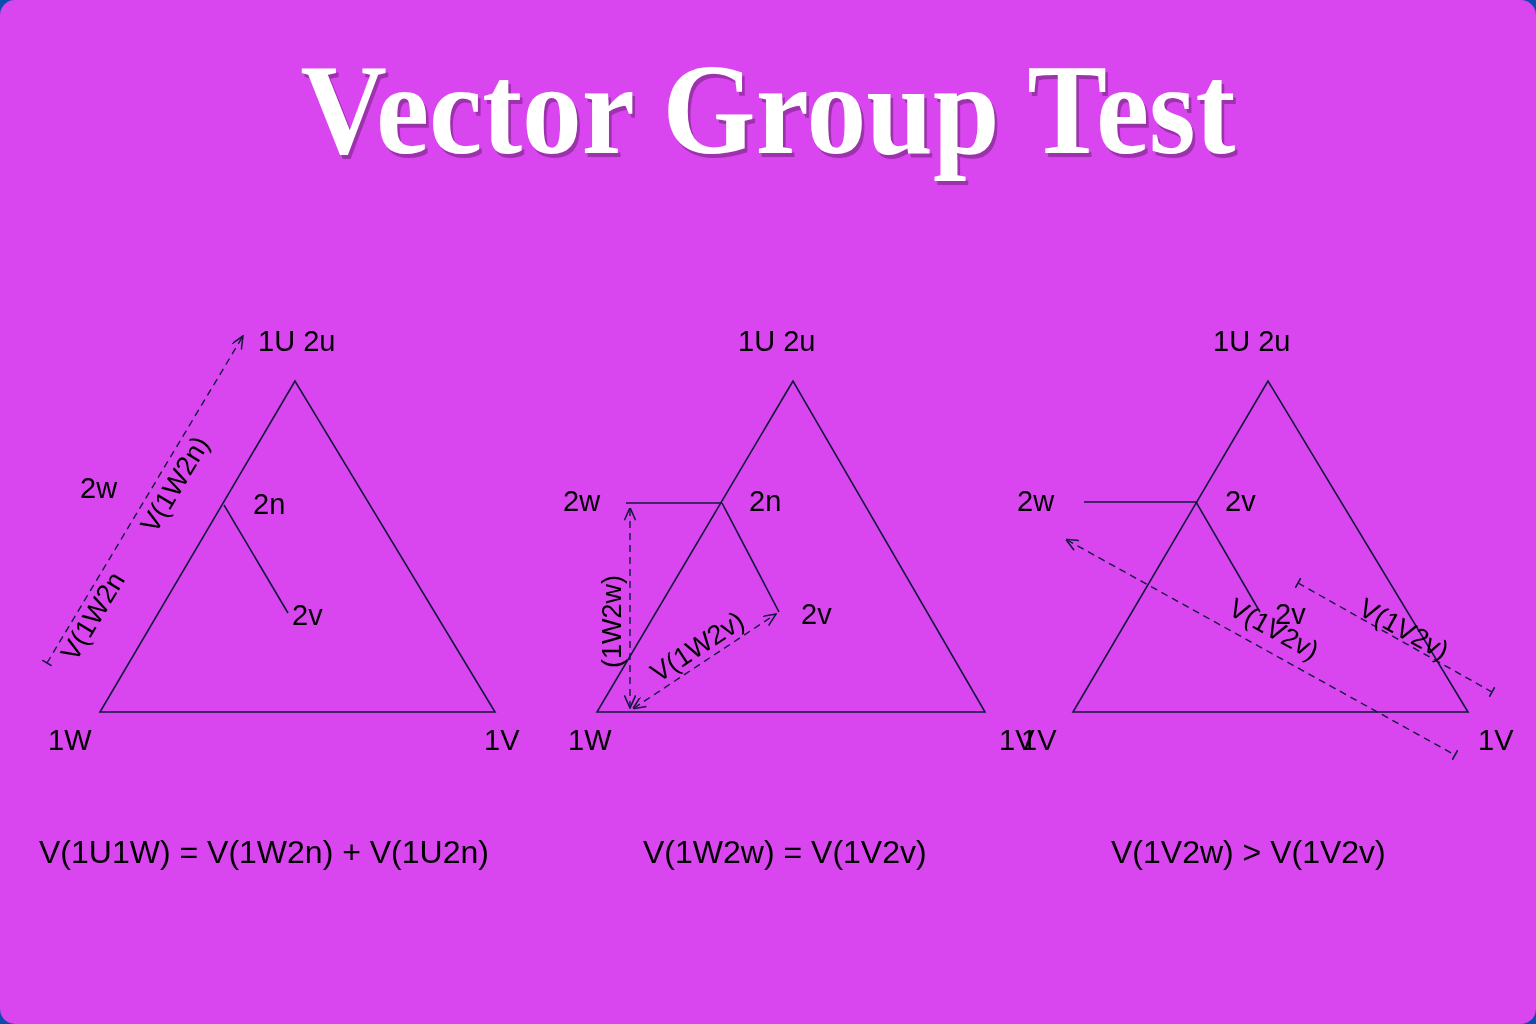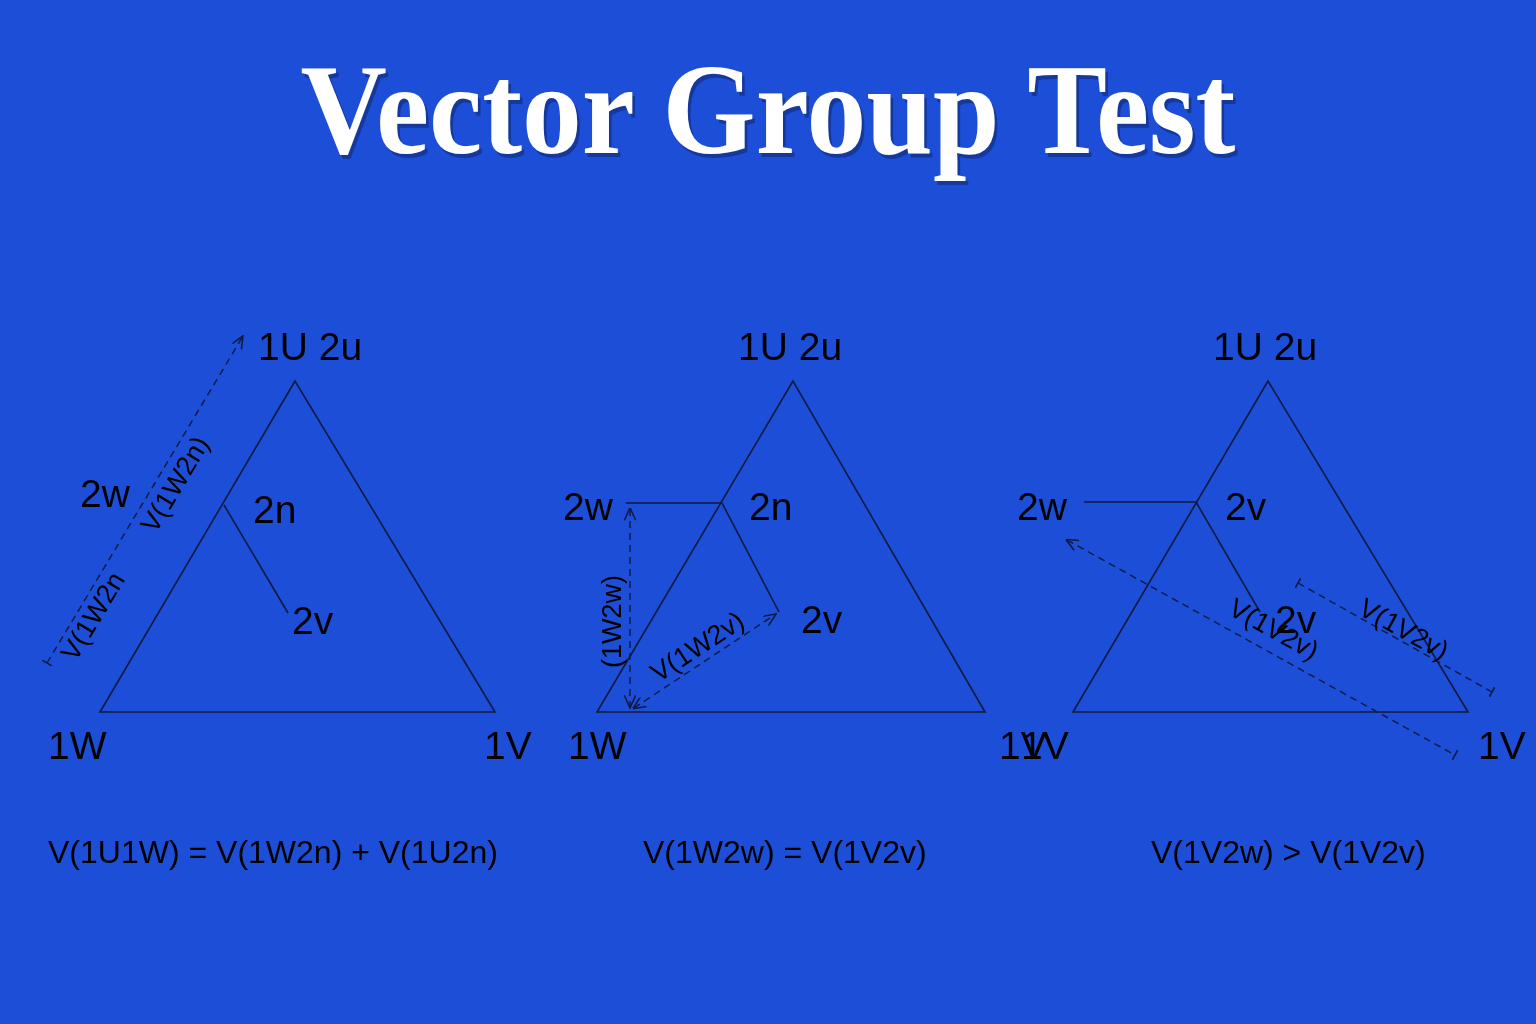--- a/index.html
+++ b/index.html
@@ -59,42 +59,42 @@
     stroke: #10193d;
     stroke-width: 1.4;
     stroke-dasharray: 7 5;
   }
 
   
   .lbl {
     position: absolute;
     color: #000000;
     font-family: "Liberation Sans", sans-serif;
-    font-size: 39px;
+    font-size: 29px;
     line-height: 1;
     white-space: nowrap;
     user-select: none;
   }
   .lbl.rot {
     font-size: 27px;
     transform-origin: left center;
   }
   .caption {
     position: absolute;
     color: #000000;
     font-family: "Liberation Sans", sans-serif;
     font-size: 32px;
     line-height: 1;
     white-space: nowrap;
   }
 </style>
 </head>
 <body style="background: rgb(11, 76, 176);">
 
-<div id="stage" style="background: #1d4ed8;">
+<div id="stage" style="background: #d946ef; border-radius: 15px;">
 
   <div id="title">Vector Group Test</div>
 
   <svg id="diagrams" viewBox="0 0 1536 1024" xmlns="http://www.w3.org/2000/svg">
     <defs>
       <marker id="ah" markerWidth="10" markerHeight="10" refX="9" refY="4" orient="auto" markerUnits="strokeWidth">
         <path d="M0,0 L9,4 L0,8" fill="none" stroke="#10193d" stroke-width="1.1"></path>
       </marker>
       <marker id="ah-back" markerWidth="10" markerHeight="10" refX="1" refY="4" orient="auto" markerUnits="strokeWidth">
         <path d="M9,0 L0,4 L9,8" fill="none" stroke="#10193d" stroke-width="1.1"></path>
@@ -155,17 +155,17 @@
 
   <div class="lbl" style="left:1213px; top:327px;">1U  2u</div>
   <div class="lbl" style="left:1017px; top:487px;">2w</div>
   <div class="lbl" style="left:1225px; top:487px;">2v</div>
   <div class="lbl" style="left:1275px; top:600px;">2v</div>
   <div class="lbl rot" style="left:1267px; top:628px; transform:rotate(29deg) translate(-50%,-50%);">V(1V2v)</div>
   <div class="lbl rot" style="left:1397px; top:628px; transform:rotate(29deg) translate(-50%,-50%);">V(1V2v)</div>
   <div class="lbl" style="left:1021px; top:726px;">1V</div>
   <div class="lbl" style="left:1478px; top:726px;">1V</div>
 
-  <div class="caption" style="left:48px; top:836px;text-align:right;">V(1U1W) = V(1W2n) + V(1U2n)</div>
+  <div class="caption" style="left:39px; top:836px;text-align:right;">V(1U1W) = V(1W2n) + V(1U2n)</div>
   <div class="caption" style="left:643px; top:836px;text-align:right;">V(1W2w) = V(1V2v)</div>
-  <div class="caption" style="left:1111px; top:836px;margin-left:40px;">V(1V2w) &gt; V(1V2v)</div>
+  <div class="caption" style="left:1111px; top:836px;">V(1V2w) &gt; V(1V2v)</div>
 
 </div>
 
 </body></html>

